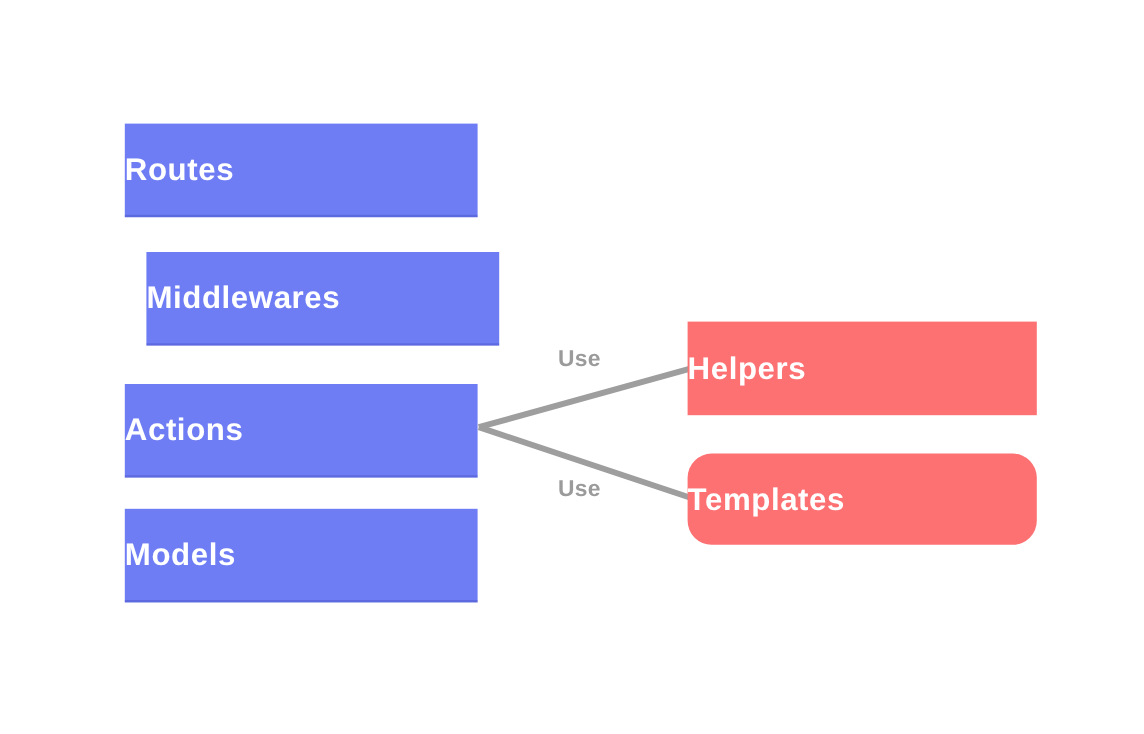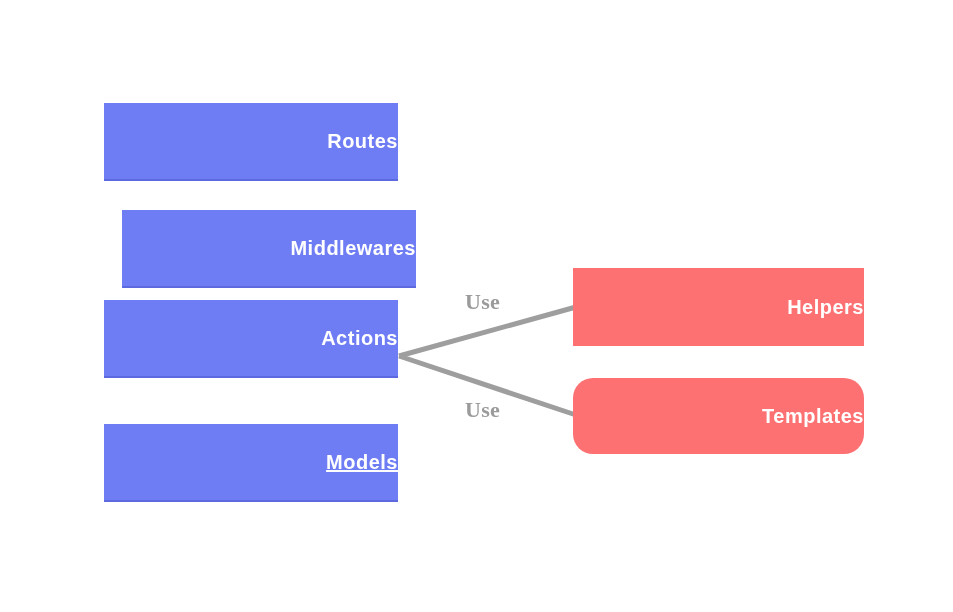--- a/index.html
+++ b/index.html
@@ -28,51 +28,50 @@
   }
   .edge-line {
     stroke: var(--edge_line);
     stroke-width: 5;
     fill: none;
   }
   .node {
     position: absolute;
     display: flex;
     align-items: center;
-    justify-content: flex-end;
+    justify-content: flex-start;
     color: var(--node_text);
     font-weight: bold;
-    font-size: 20px;
+    font-size: 26px;
     letter-spacing: 0.5px;
   }
   .node.blue {
     left: 104px;
     width: 294px;
     height: 78px;
     background: var(--left_box);
     border-bottom: 2px solid rgba(40, 50, 160, 0.25);
   }
   .node.red {
     left: 573px;
     width: 291px;
     background: var(--right_box);
   }
   .node-routes      { top: 103px; }
   .node-middlewares { top: 210px; margin-left: 18px; }
-  .node-actions     { top: 300px; padding-left: 16px; }
-  .node-models      { top: 424px; text-decoration: underline; }
-  .node-helpers     { top: 268px; height: 78px; padding-left: 30px; }
+  .node-actions     { top: 320px; }
+  .node-models      { top: 424px; }
+  .node-helpers     { top: 268px; height: 78px; }
   .node-templates   { top: 378px; height: 76px; border-radius: 20px; }
   .edge-label {
     position: absolute;
     color: var(--edge_label_text);
     font-weight: bold;
-    font-size: 22px;
+    font-size: 19px;
     letter-spacing: 0.3px;
-    font-family: Liberation Serif, serif;
   }
   .edge-label-1 { left: 465px; top: 289px; }
   .edge-label-2 { left: 465px; top: 397px; }
 </style>
 </head>
 <body>
 
 <div class="canvas">
 
   <svg class="edges-svg" viewBox="0 0 953 612" xmlns="http://www.w3.org/2000/svg">

